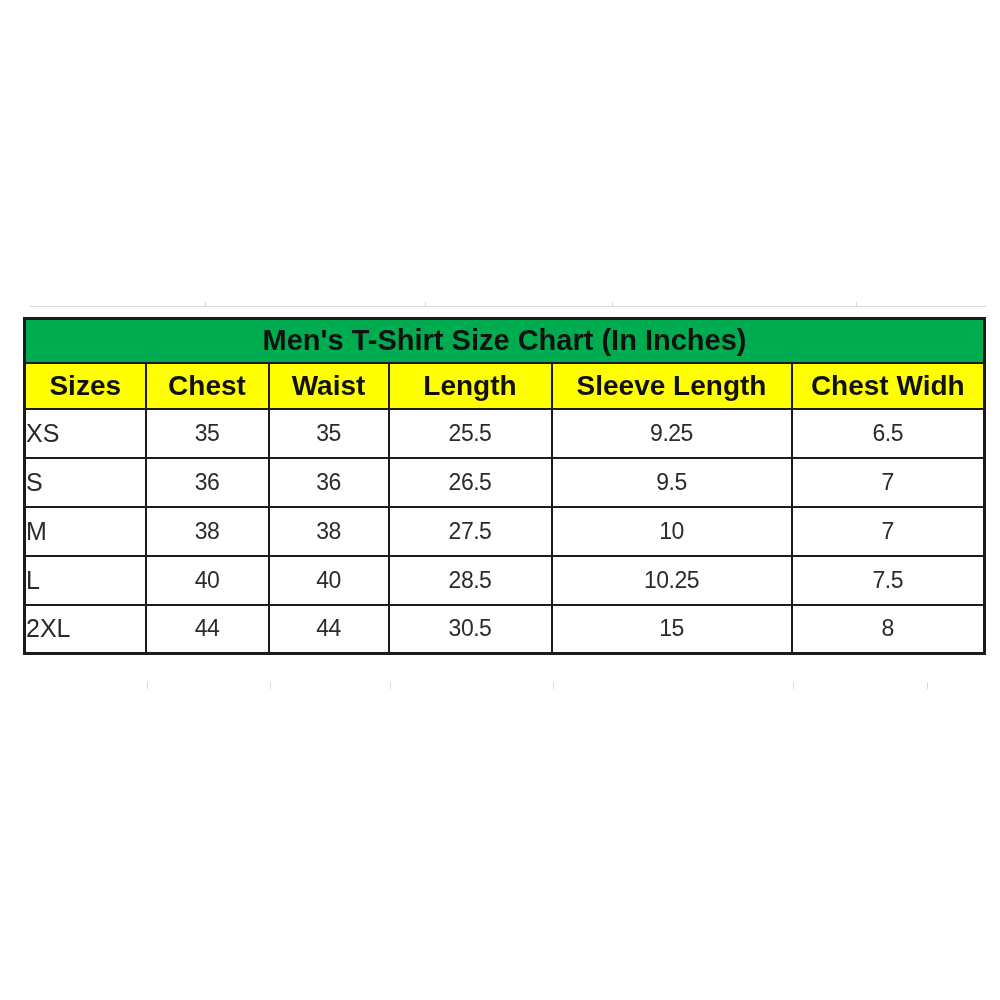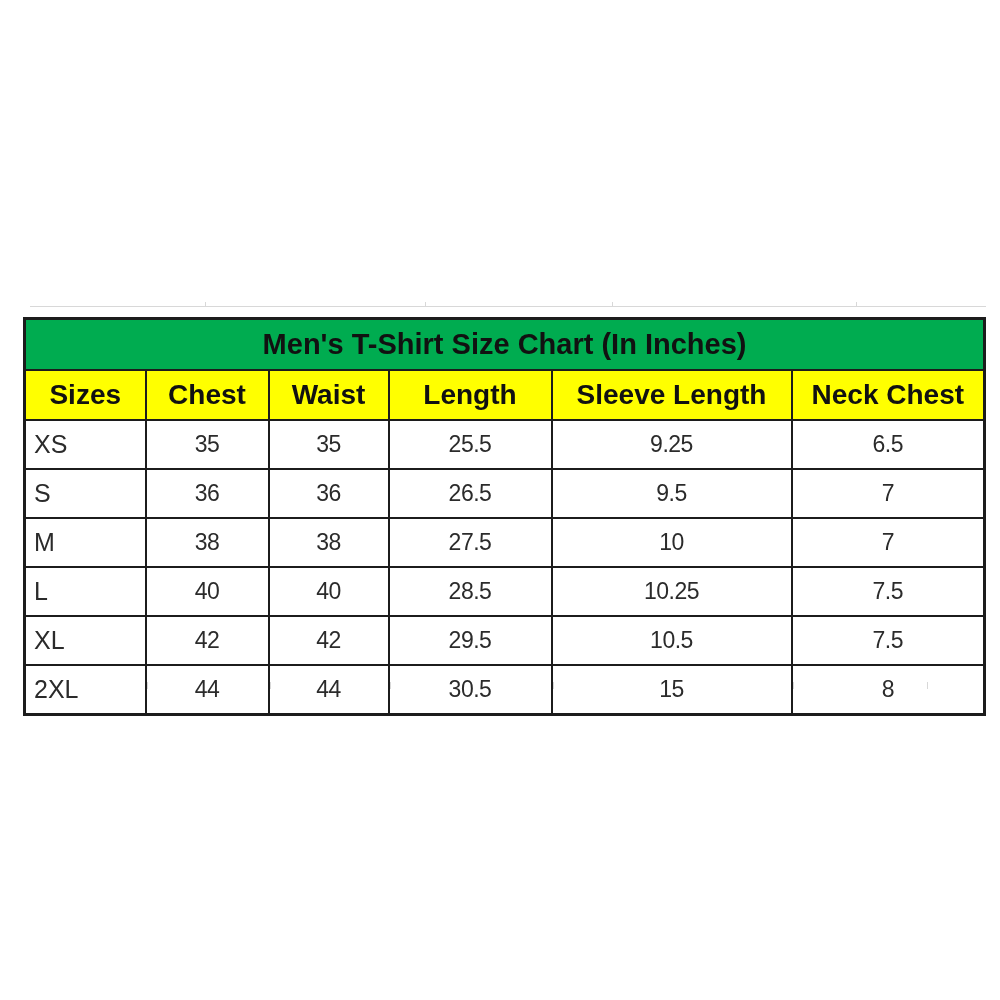--- a/index.html
+++ b/index.html
@@ -25,21 +25,21 @@
     left: 23px; top: 317px;
   }
   table.size-chart {
     border-collapse: collapse;
     table-layout: fixed;
     width: 960px;
     border: 3px solid var(--border);
   }
   table.size-chart td, table.size-chart th {
     border: 2px solid var(--border);
-    padding: 8px;
+    padding: 0;
     overflow: hidden;
     white-space: nowrap;
   }
   td.title-cell {
     background: var(--title-bg);
     height: 44px;
     text-align: center;
     vertical-align: middle;
     font-weight: bold;
     font-size: 29px;
@@ -111,21 +111,21 @@
     <tbody>
       <tr>
         <td class="title-cell" colspan="6">Men's T-Shirt Size Chart (In Inches)</td>
       </tr>
       <tr>
         <th class="header-cell">Sizes</th>
         <th class="header-cell">Chest</th>
         <th class="header-cell">Waist</th>
         <th class="header-cell">Length</th>
         <th class="header-cell">Sleeve Length</th>
-        <th class="header-cell">Neck Chest</th>
+        <th class="header-cell">Chest Widh</th>
       </tr>
       <tr>
         <td class="row-label-cell">XS</td>
         <td class="value-cell">35</td>
         <td class="value-cell">35</td>
         <td class="value-cell">25.5</td>
         <td class="value-cell">9.25</td>
         <td class="value-cell">6.5</td>
       </tr>
       <tr>
@@ -146,28 +146,20 @@
       </tr>
       <tr>
         <td class="row-label-cell">L</td>
         <td class="value-cell">40</td>
         <td class="value-cell">40</td>
         <td class="value-cell">28.5</td>
         <td class="value-cell">10.25</td>
         <td class="value-cell">7.5</td>
       </tr>
       <tr>
-        <td class="row-label-cell">XL</td>
-        <td class="value-cell">42</td>
-        <td class="value-cell">42</td>
-        <td class="value-cell">29.5</td>
-        <td class="value-cell">10.5</td>
-        <td class="value-cell">7.5</td>
-      </tr>
-      <tr>
         <td class="row-label-cell">2XL</td>
         <td class="value-cell">44</td>
         <td class="value-cell">44</td>
         <td class="value-cell">30.5</td>
         <td class="value-cell">15</td>
         <td class="value-cell">8</td>
       </tr>
     </tbody>
   </table>
 </div>

